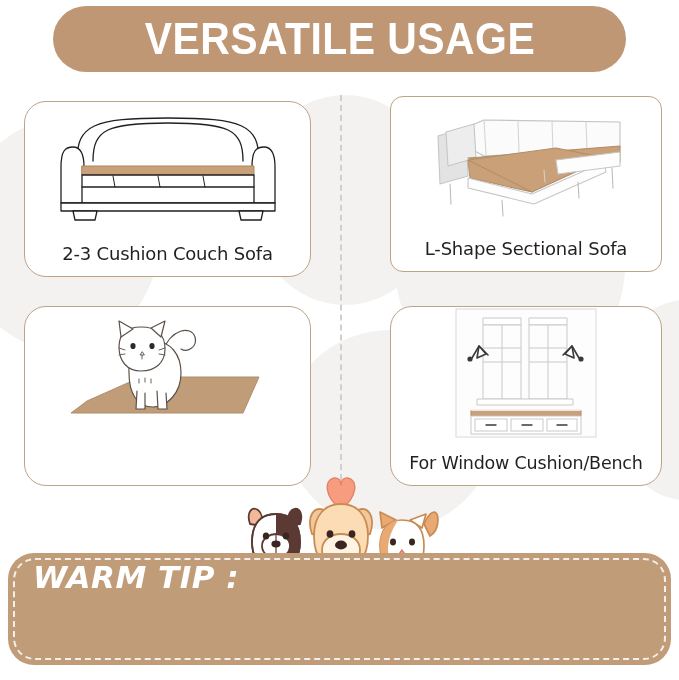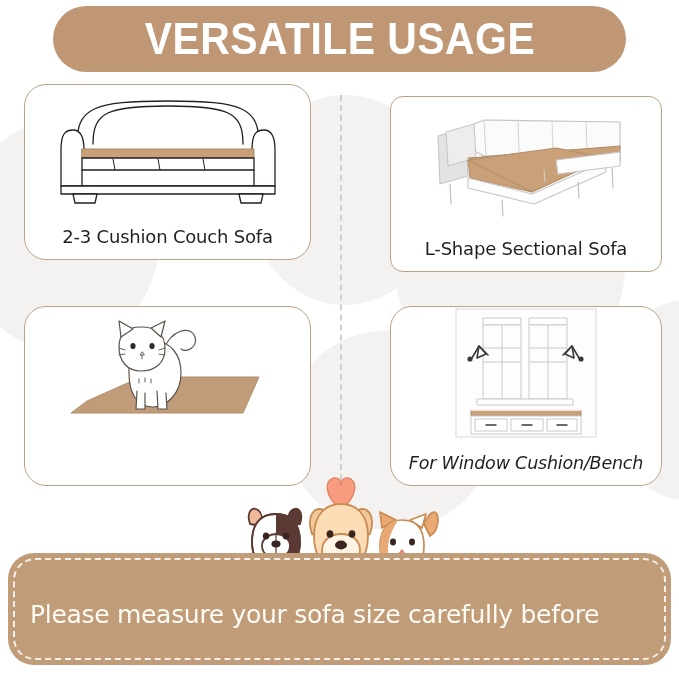--- a/index.html
+++ b/index.html
@@ -44,24 +44,24 @@
 
   
   .card{
     position:absolute;
     background:#ffffff;
     border:1.4px solid #BCA387;
     border-radius:22px;
     box-sizing:border-box;
     overflow:hidden;
   }
-  #card-tl{left:24px;top:84px;width:287px;height:176px;}
+  #card-tl{left:24px;top:101px;width:287px;height:176px;}
   #card-tr{left:390px;top:96px;width:272px;height:176px;border-radius:13px;}
   #card-bl{left:24px;top:306px;width:287px;height:180px;}
-  #card-br{left:390px;top:306px;width:272px;height:180px;font-style:italic;}
+  #card-br{left:390px;top:306px;width:272px;height:180px;}
 
   .art{
     position:absolute;left:0;top:0;width:100%;
     display:flex;align-items:center;justify-content:center;
   }
   #card-tl .art,#card-tr .art{height:128px;}
   #card-bl .art,#card-br .art{height:132px;}
 
   .card-caption{
     position:absolute;left:0;right:0;bottom:12px;
@@ -328,18 +328,18 @@
       </g>
       <g fill="#FFFFFF" stroke="#C98B52" stroke-width="1.6">
         <ellipse cx="160" cy="102" rx="8" ry="6"></ellipse>
         <ellipse cx="190" cy="102" rx="8" ry="6"></ellipse>
       </g>
     </svg>
   </div>
 
   <div class="tip-banner">
     <div class="tip-dash"></div>
+    <div class="tip-head">WARM TIP :</div>
     <div class="tip-body">
-      <span>Please measure your sofa size carefully before</span>
     </div>
   </div>
 
 </div>
 
 </body></html>

